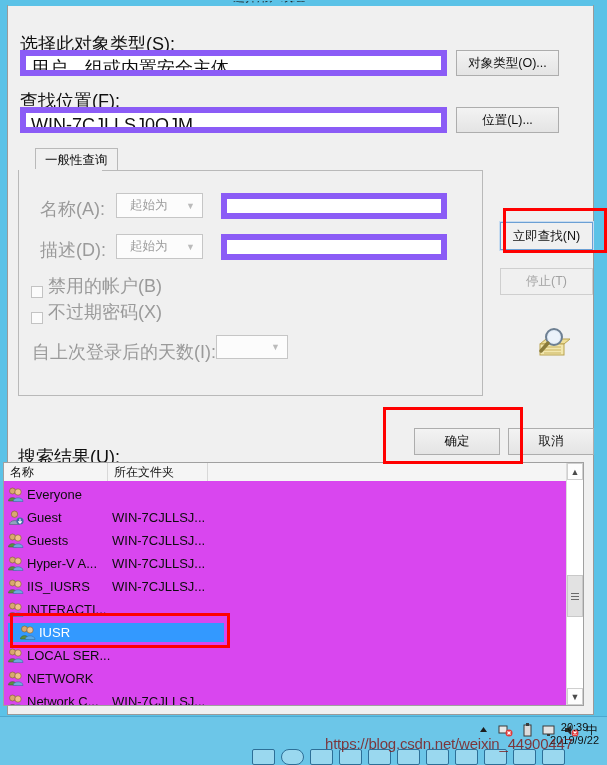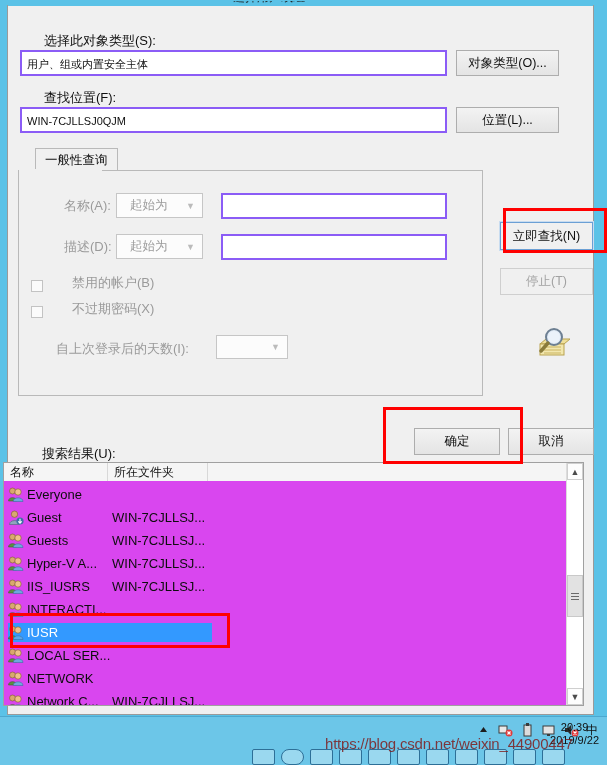--- a/index.html
+++ b/index.html
@@ -32,32 +32,31 @@
   }
   .title-text {
     position: absolute;
     left: 225px; top: -12px;
     font-size: 12px; color: #1b1b1b;
     white-space: nowrap;
   }
   
   .lbl {
     position: absolute;
-    font-size: 13px;
+    font-size: 18px;
     color: #0f0f0f;
     white-space: nowrap;
-    margin-left: 24px;
   }
   .lbl.dim { color: #9a9a9a; }
   .tfield {
     position: absolute;
     background: #ffffff;
-    border: 2px solid #8b5cf6;
-    box-sizing: border-box;
-    font-size: 11px;
+    border: 6px solid #8b5cf6;
+    box-sizing: border-box;
+    font-size: 18px;
     color: #0f0f0f;
     padding: 2px 5px;
     line-height: 20px;
     white-space: nowrap;
     overflow: hidden;
   }
   .btn {
     position: absolute;
     background: linear-gradient(#f3f3f3,#e4e4e4);
     border: 1px solid #adadad;
@@ -170,21 +169,21 @@
   }
   .row.sel .namecell { background: #3399ff; color: #ffffff; }
   .namecell {
     position: absolute;
     left: 4px;
     display: flex; align-items: center;
     height: 19px;
     padding-right: 4px;
     white-space: nowrap;
   }
-  .row.sel .namecell { left: 4px; width: 200px; padding-left: 0; }
+  .row.sel .namecell { left: 4px; width: 200px; padding-left: 12px; }
   .foldercell {
     position: absolute;
     left: 108px;
     font-size: 13px;
     white-space: nowrap;
   }
   .usericon {
     width: 16px; height: 15px;
     margin-right: 3px;
     flex: 0 0 auto;

